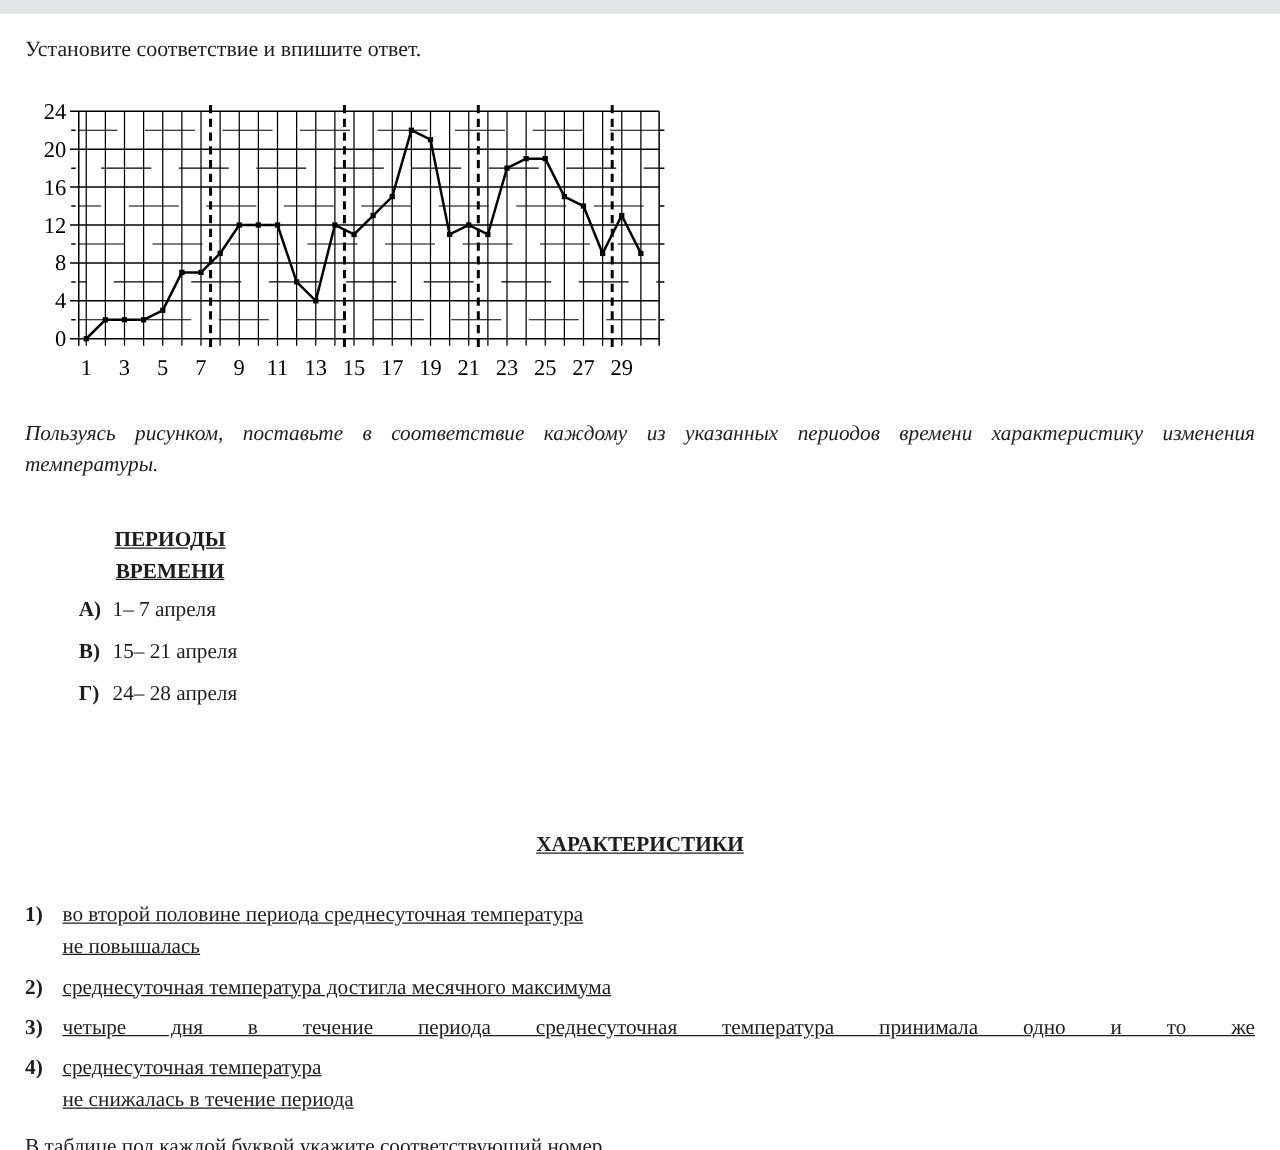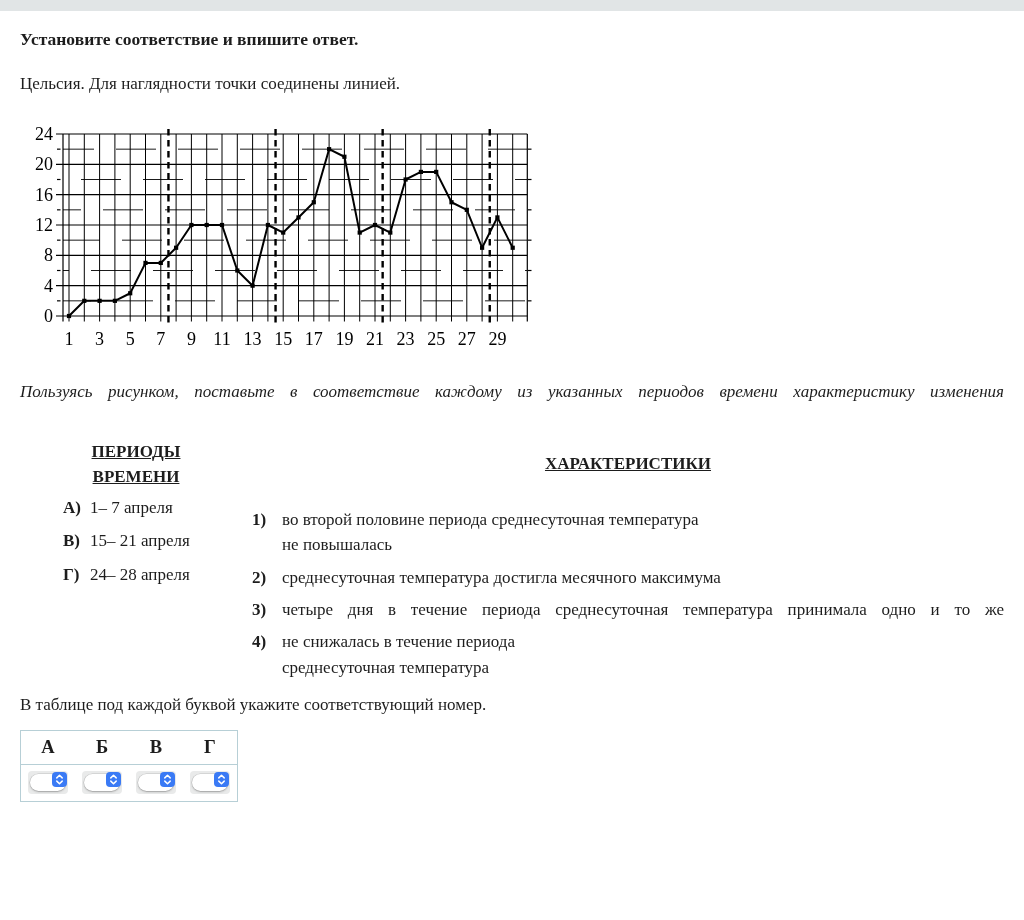--- a/index.html
+++ b/index.html
@@ -5,43 +5,43 @@
   * { box-sizing: border-box; }
   html,body { margin:0; padding:0; background:#ffffff; }
   body {
     width:1024px; height:920px; overflow:hidden;
     font-family:"Liberation Serif", serif;
     color:#1d1d1d; font-size:17px;
   }
   .topbar { height:11px; background:#e1e5e6; }
   .content { padding:0 20px; }
 
-  h1.title { font-size:17.5px; font-weight:bold; margin:17px 0 0 0; line-height:22px; }
+  h1.title { font-size:17.5px; font-weight:normal; margin:17px 0 0 0; line-height:22px; }
 
   .para { line-height:25.4px; margin:0; }
   .intro { margin-top:21px; width:984px; }
   .line { display:block; }
   .stretch { text-align:justify; text-align-last:justify; }
 
   svg.chart { display:block; margin-top:20px; }
   svg.chart text { font-family:"Liberation Serif", serif; fill:#000; }
 
   .task { margin-top:27px; width:984px;font-style:italic; }
 
-  .match { display:flex; margin-top:34px; }
+  .match { display:flex; margin-top:34px;flex-direction:column; }
   .col-left { width:232px; flex:0 0 232px; }
   .col-right { flex:1 1 auto;margin-top:12px; }
   .col-head { height:56px; text-align:center; font-weight:bold; line-height:25.4px; }
   .col-head .u { text-decoration:underline; }
   .p-item { padding-left:43px; line-height:25.4px; margin-bottom:8px; white-space:nowrap; }
   .p-letter { font-weight:bold; display:inline-block; width:27px; }
   .c-item { display:flex; line-height:25.4px; }
   .c-item + .c-item { margin-top:7px; }
   .c-num { font-weight:bold; flex:0 0 30px; }
-  .c-text { flex:1 1 auto; }
+  .c-text { flex:1 1 auto;text-decoration:underline; }
   .c-line { display:block; }
 
   .prompt { margin-top:12px; }
 
   .ans-table { margin-top:12px; width:218px; border:1px solid #b7cfd6; }
   .ans-row { display:flex; }
   .ans-row.head { border-bottom:1px solid #b7cfd6; }
   .ans-cell { width:54px; height:33px; display:flex; align-items:center; justify-content:center;
               font-weight:bold; font-size:18.5px; }
   .ans-row.body .ans-cell { height:36px; }
@@ -56,21 +56,20 @@
 </head>
 <body>
 
 <div class="topbar"></div>
 
 <div class="content">
 
   <h1 class="title">Установите соответствие и впишите ответ.</h1>
 
   <p class="para intro">
-    <span class="line">Цельсия. Для наглядности точки соединены линией.</span>
   </p>
 
   <svg class="chart" width="540" height="236" viewBox="0 0 540 236" aria-label="temperature chart">
       <line x1="43" y1="184.83333333333334" x2="507.3" y2="184.83333333333334" stroke="#000" stroke-width="0.9" stroke-dasharray="40 22" stroke-dashoffset="12"></line>
       <line x1="37" y1="184.83333333333334" x2="40.5" y2="184.83333333333334" stroke="#000" stroke-width="1.2"></line>
       <line x1="508" y1="184.83333333333334" x2="511.5" y2="184.83333333333334" stroke="#000" stroke-width="1.2"></line>
       <line x1="43" y1="154.5" x2="507.3" y2="154.5" stroke="#000" stroke-width="0.9" stroke-dasharray="40 22" stroke-dashoffset="34"></line>
       <line x1="37" y1="154.5" x2="40.5" y2="154.5" stroke="#000" stroke-width="1.2"></line>
       <line x1="508" y1="154.5" x2="511.5" y2="154.5" stroke="#000" stroke-width="1.2"></line>
       <line x1="43" y1="124.16666666666667" x2="507.3" y2="124.16666666666667" stroke="#000" stroke-width="0.9" stroke-dasharray="40 22" stroke-dashoffset="3"></line>
@@ -178,20 +177,21 @@
       <text x="324.40000000000003" y="229" text-anchor="middle" font-size="18">19</text>
       <text x="355" y="229" text-anchor="middle" font-size="18">21</text>
       <text x="385.6" y="229" text-anchor="middle" font-size="18">23</text>
       <text x="416.20000000000005" y="229" text-anchor="middle" font-size="18">25</text>
       <text x="446.8" y="229" text-anchor="middle" font-size="18">27</text>
       <text x="477.40000000000003" y="229" text-anchor="middle" font-size="18">29</text>
     </svg>
 
   <p class="para task">
     <span class="line stretch">Пользуясь рисунком, поставьте в соответствие каждому из указанных периодов времени характеристику изменения</span>
+    <span class="line">температуры.</span>
   </p>
 
   <div class="match">
     <div class="col-left">
       <div class="col-head">
         <span class="u">ПЕРИОДЫ</span><br>
         <span class="u">ВРЕМЕНИ</span>
       </div>
       <div class="p-item">
         <span class="p-letter">А)</span><span>1– 7 апреля</span>
@@ -224,22 +224,22 @@
       </div>
       <div class="c-item">
         <span class="c-num">3)</span>
         <div class="c-text">
           <div class="c-line stretch">четыре дня в течение периода среднесуточная температура принимала одно и то же</div>
         </div>
       </div>
       <div class="c-item">
         <span class="c-num">4)</span>
         <div class="c-text">
+          <div class="c-line">среднесуточная температура</div>
           <div class="c-line">не снижалась в течение периода</div>
-          <div class="c-line">среднесуточная температура</div>
         </div>
       </div>
     </div>
   </div>
 
   <p class="para prompt">В таблице под каждой буквой укажите соответствующий номер.</p>
 
   <div class="ans-table">
     <div class="ans-row head">
       <div class="ans-cell">А</div>

